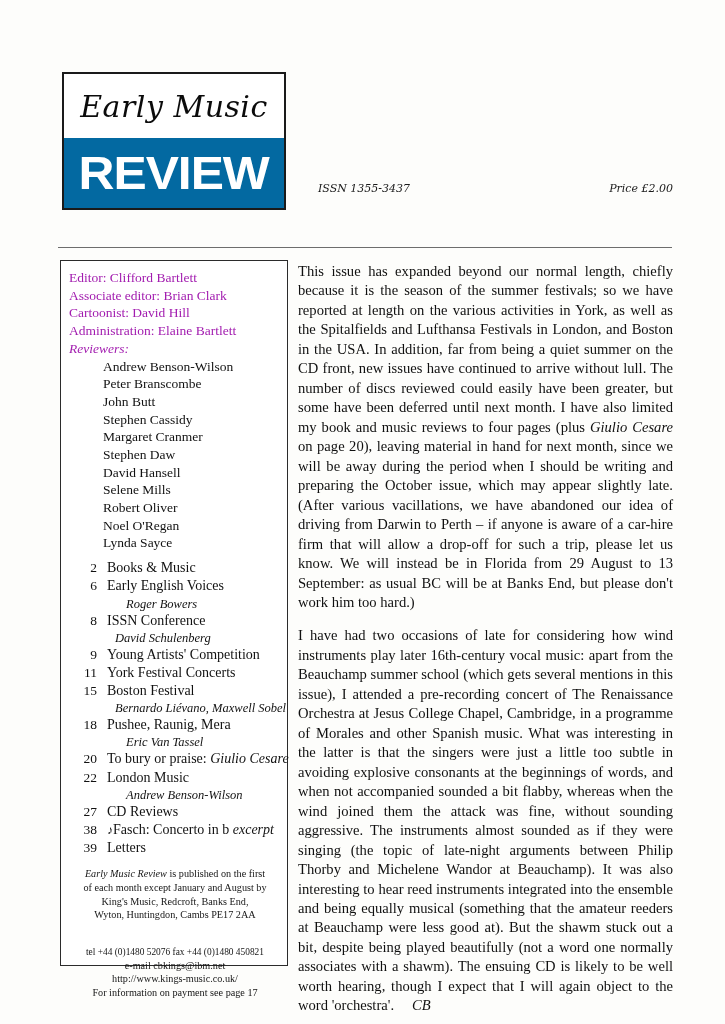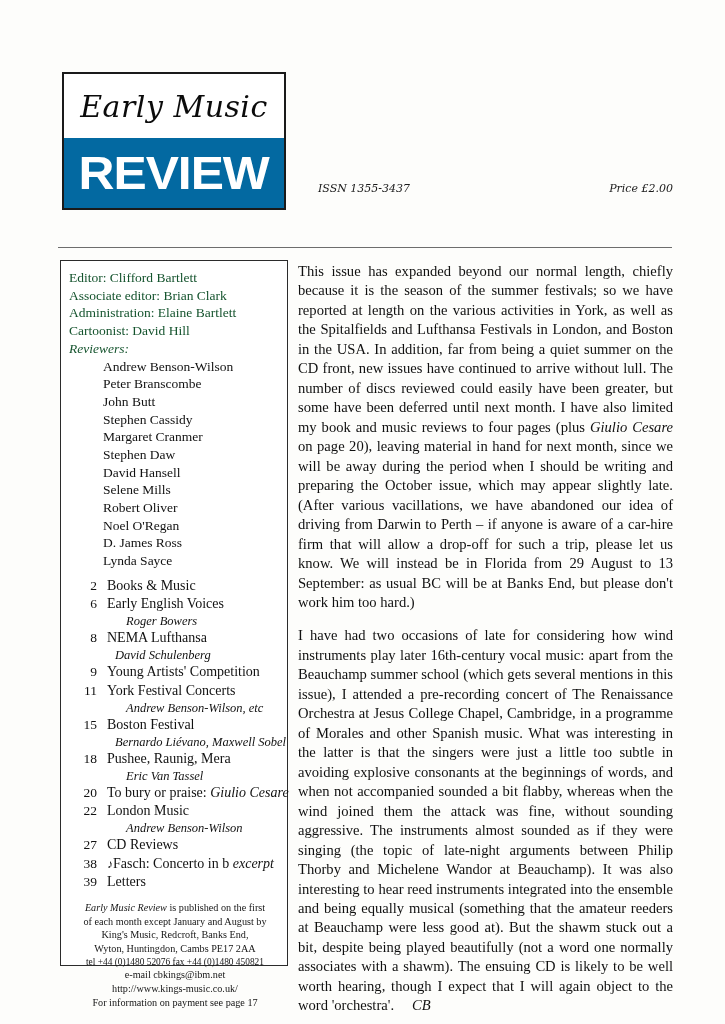--- a/index.html
+++ b/index.html
@@ -113,21 +113,21 @@
     width: 228px;
     height: 706px;
     border: 1px solid #2b2b2b;
     box-sizing: border-box;
     padding: 8px 6px 6px 8px;
     background: #fff;
   }
   .staff-list {
     font-size: 13.5px;
     line-height: 1.30;
-    color: #14532d;
+    color: #a21caf;
   }
   .staff-list div { white-space: nowrap; }
   .reviewers-label {
     font-style: italic;
     margin-top: 1px;
   }
   .reviewer-name {
     padding-left: 34px;
     font-size: 13.5px;
     line-height: 1.31;
@@ -166,21 +166,21 @@
 
   .imprint {
     margin-top: 10px;
     text-align: center;
     font-size: 10.2px;
     line-height: 1.34;
     color: #151515;
     padding: 0 2px;
   }
   .imprint .it { font-style: italic; }
-  .imprint .small { font-size: 9.4px; }
+  .imprint .small { font-size: 9.4px; margin-top: 24px; }
 
   
   .article {
     position: absolute;
     left: 298px;
     top: 262px;
     width: 375px;
   }
   .article p {
     margin: 0 0 14px 0;
@@ -216,69 +216,67 @@
     <span>Price £2.00</span>
   </div>
 
   <div class="rule-top"></div>
 
   <div class="sidebar">
 
     <div class="staff-list">
       <div>Editor: Clifford Bartlett</div>
       <div>Associate editor: Brian Clark</div>
+      <div>Cartoonist: David Hill</div>
       <div>Administration: Elaine Bartlett</div>
-      <div>Cartoonist: David Hill</div>
       <div class="reviewers-label">Reviewers:</div>
     </div>
 
     <div>
       <div class="reviewer-name">Andrew Benson-Wilson</div>
       <div class="reviewer-name">Peter Branscombe</div>
       <div class="reviewer-name">John Butt</div>
       <div class="reviewer-name">Stephen Cassidy</div>
       <div class="reviewer-name">Margaret Cranmer</div>
       <div class="reviewer-name">Stephen Daw</div>
       <div class="reviewer-name">David Hansell</div>
       <div class="reviewer-name">Selene Mills</div>
       <div class="reviewer-name">Robert Oliver</div>
       <div class="reviewer-name">Noel O'Regan</div>
-      <div class="reviewer-name">D. James Ross</div>
       <div class="reviewer-name">Lynda Sayce</div>
     </div>
 
     <div class="contents">
 
       <div class="toc-row">
         <span class="toc-num">2</span>
         <span class="toc-title">Books &amp; Music</span>
       </div>
 
       <div class="toc-row">
         <span class="toc-num">6</span>
         <span class="toc-title">Early English Voices</span>
       </div>
       <div class="toc-author">Roger Bowers</div>
 
       <div class="toc-row">
         <span class="toc-num">8</span>
-        <span class="toc-title">NEMA Lufthansa</span>
+        <span class="toc-title">ISSN Conference</span>
       </div>
       <div class="toc-author tight">David Schulenberg</div>
 
       <div class="toc-row">
         <span class="toc-num">9</span>
         <span class="toc-title">Young Artists' Competition</span>
       </div>
 
       <div class="toc-row">
         <span class="toc-num">11</span>
         <span class="toc-title">York Festival Concerts</span>
       </div>
-      <div class="toc-author">Andrew Benson-Wilson, etc</div>
 
       <div class="toc-row">
         <span class="toc-num">15</span>
         <span class="toc-title">Boston Festival</span>
       </div>
       <div class="toc-author tight">Bernardo Liévano, Maxwell Sobel</div>
 
       <div class="toc-row">
         <span class="toc-num">18</span>
         <span class="toc-title">Pushee, Raunig, Mera</span>

